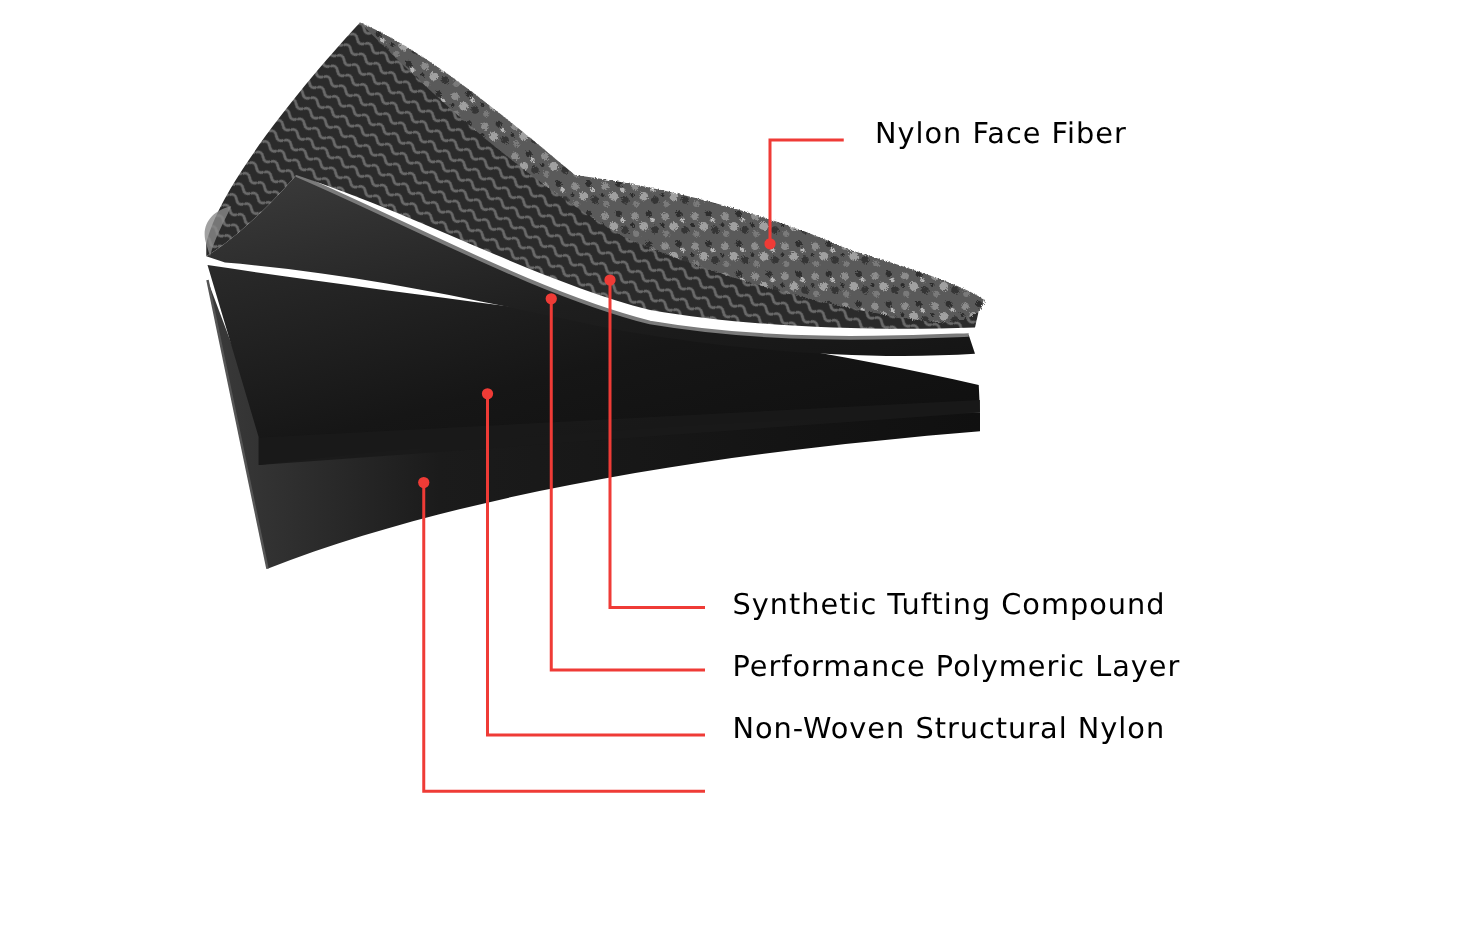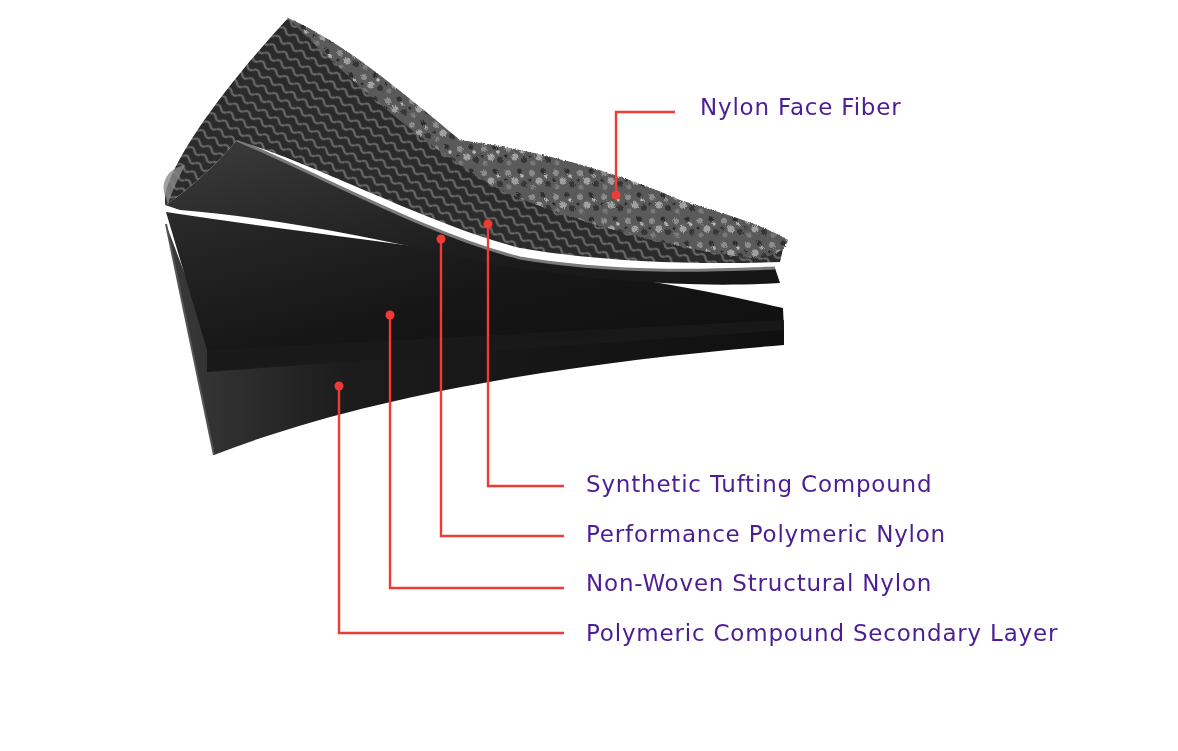--- a/index.html
+++ b/index.html
@@ -3,21 +3,21 @@
 <meta charset="utf-8">
 <style>
   html, body { margin: 0; padding: 0; background: #ffffff; }
   body { width: 1178px; height: 751px; position: relative; overflow: hidden; font-family: "DejaVu Sans", sans-serif; }
   #stage { position: absolute; left: 0; top: 0; width: 1178px; height: 751px; }
   .label {
     position: absolute;
     font-family: "DejaVu Sans", sans-serif;
     font-size: 23px;
     letter-spacing: 0.8px;
-    color: #4c1d95;
+    color: #000000;
     white-space: nowrap;
     line-height: 1;
     font-weight: normal;
   }
 </style>
 </head>
 <body>
 
 <div id="stage">
   <svg width="1178" height="751" viewBox="0 0 1178 751" xmlns="http://www.w3.org/2000/svg">
@@ -87,16 +87,15 @@
       <circle cx="616" cy="195" r="4.5"></circle>
       <circle cx="488" cy="224" r="4.5"></circle>
       <circle cx="441" cy="239" r="4.5"></circle>
       <circle cx="390" cy="315" r="4.5"></circle>
       <circle cx="339" cy="386" r="4.5"></circle>
     </g>
   </svg>
 
   <div class="label" style="left:700px; top:96px;">Nylon Face Fiber</div>
   <div class="label" style="left:586px; top:473px;">Synthetic Tufting Compound</div>
-  <div class="label" style="left:586px; top:523px;">Performance Polymeric Nylon</div>
+  <div class="label" style="left:586px; top:523px;">Performance Polymeric Layer</div>
   <div class="label" style="left:586px; top:572px;">Non-Woven Structural Nylon</div>
-  <div class="label" style="left:586px; top:622px;">Polymeric Compound Secondary Layer</div>
 </div>
 
 </body></html>

